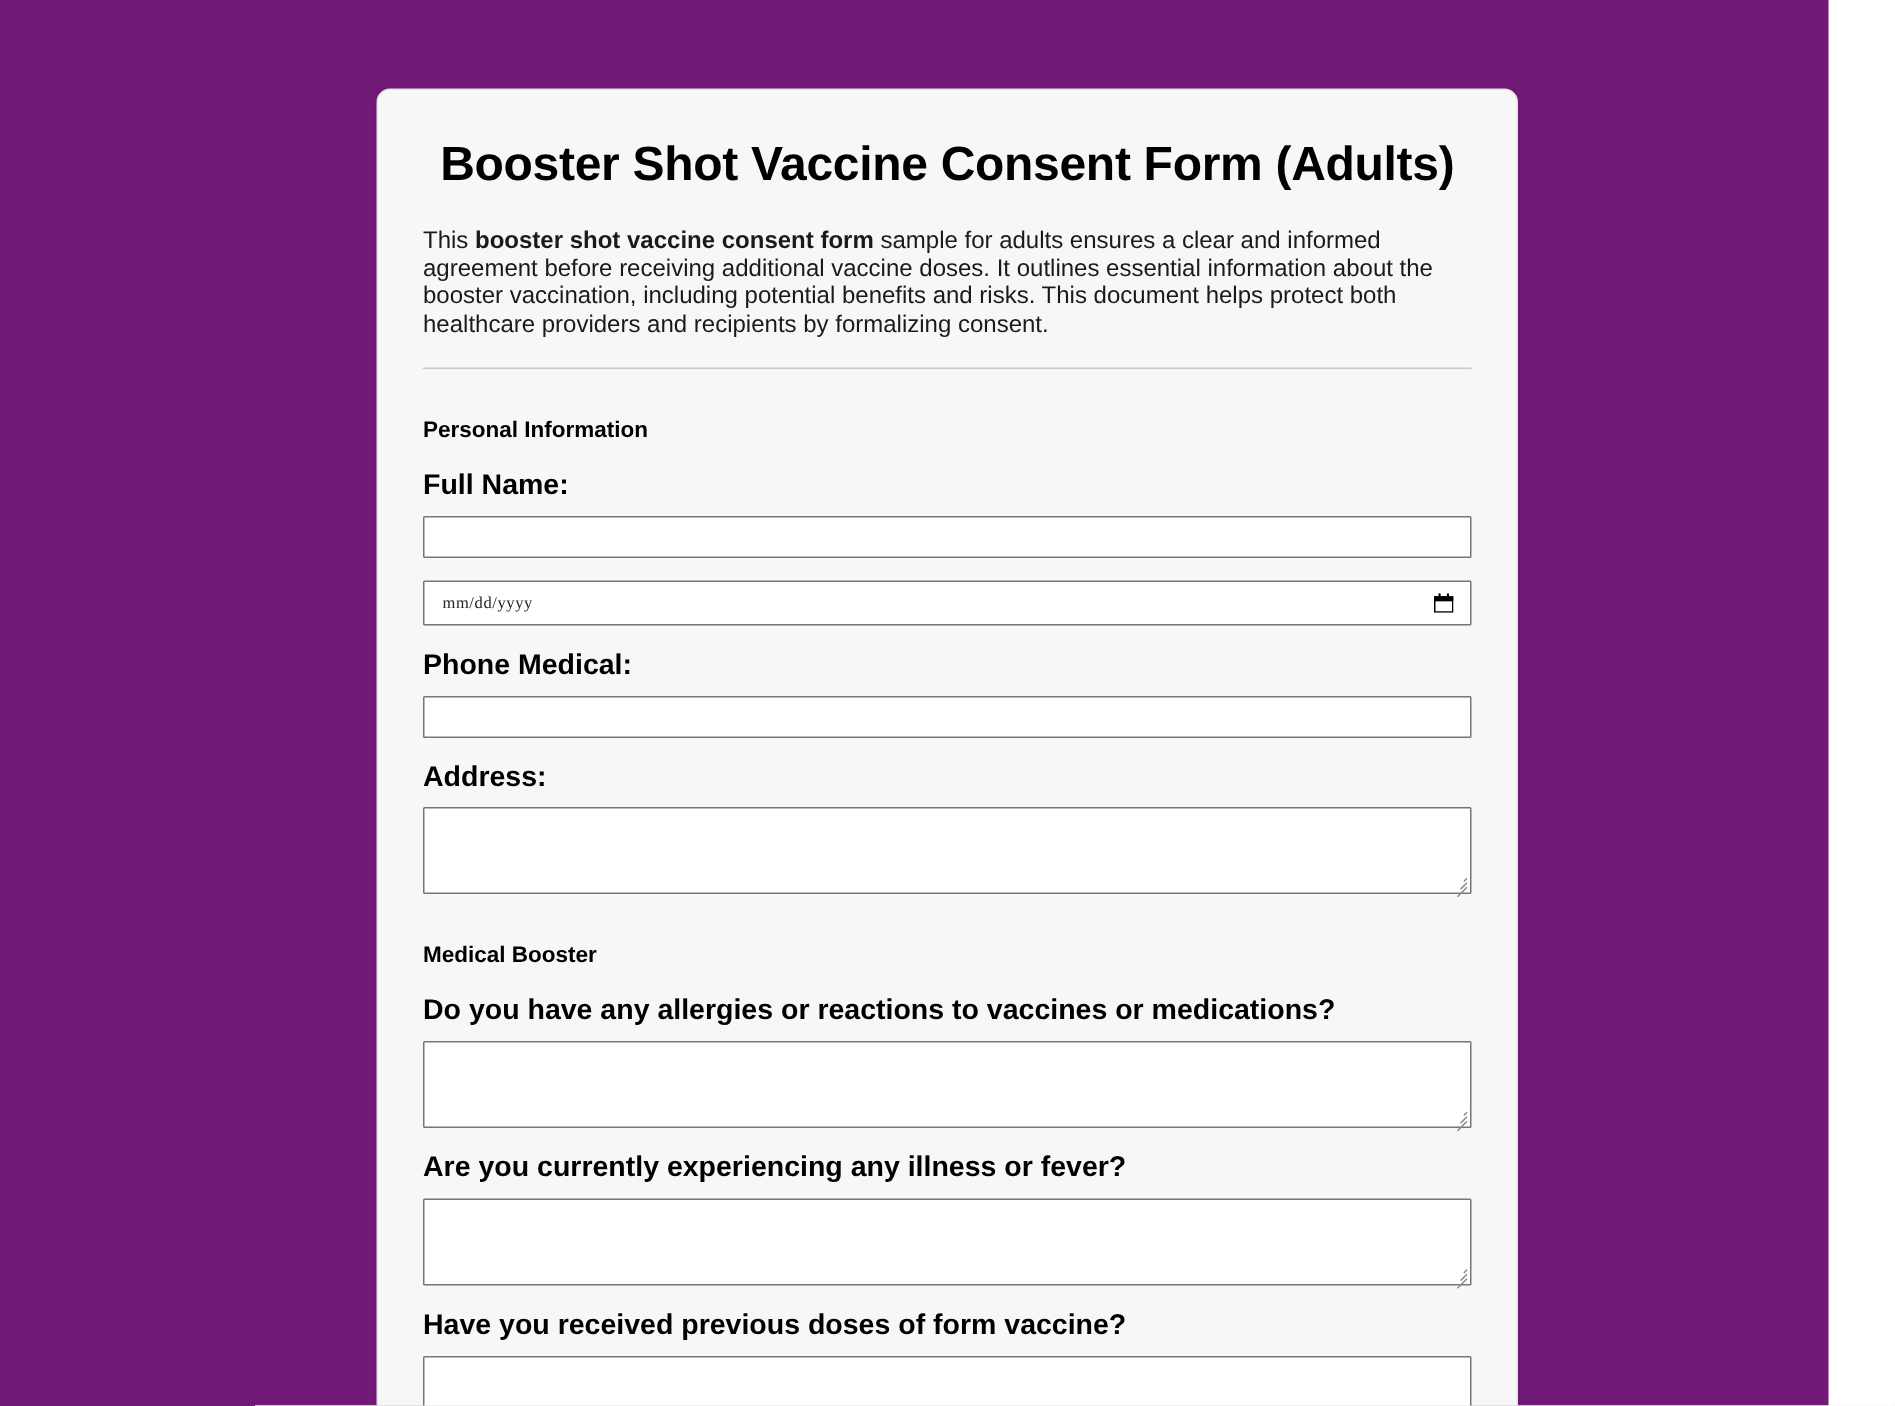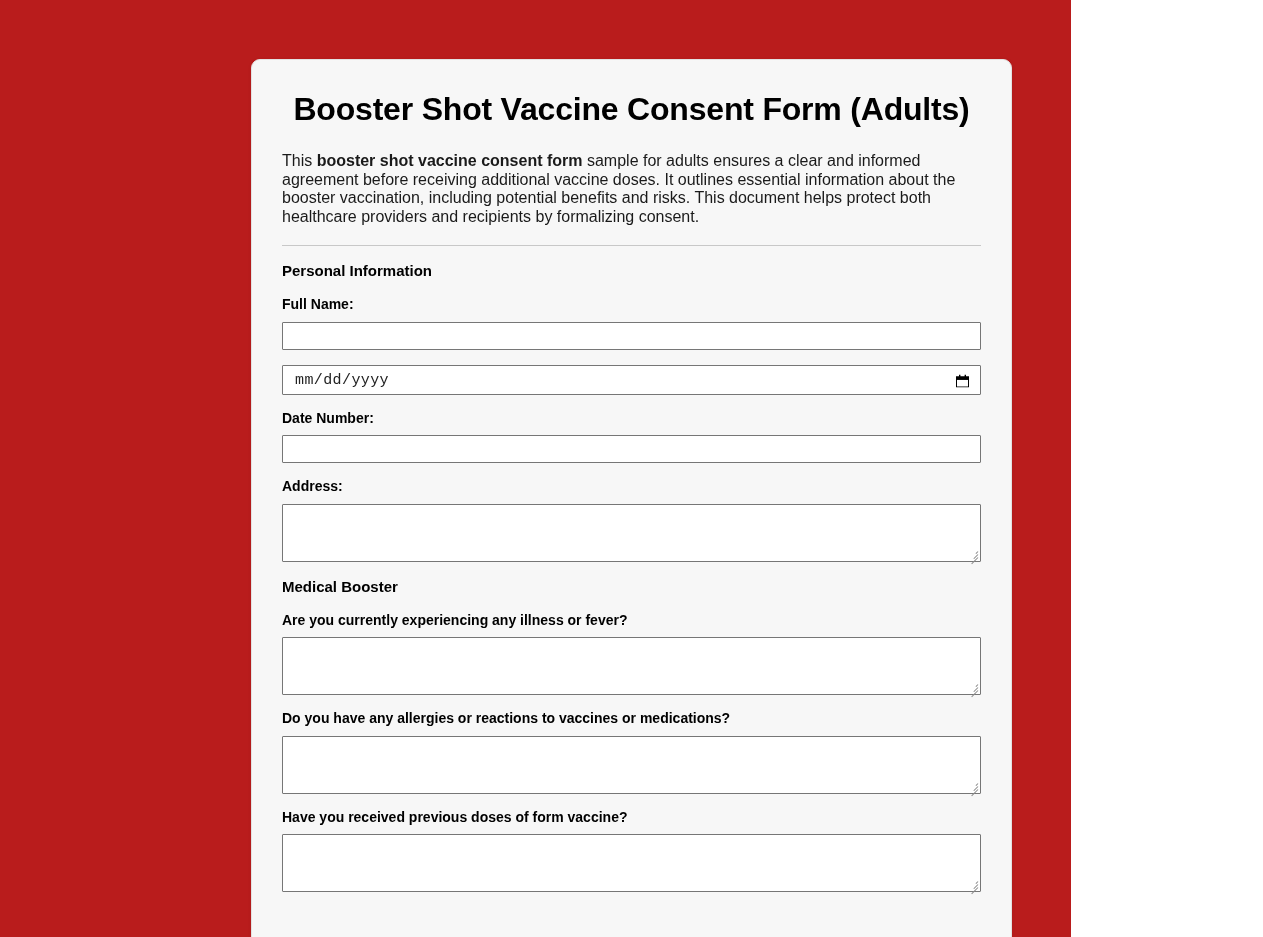--- a/index.html
+++ b/index.html
@@ -10,23 +10,23 @@
     height: 937px;
     overflow: hidden;
   }
   body {
     font-family: "Liberation Sans", sans-serif;
     -webkit-font-smoothing: antialiased;
   }
 
   .page {
     position: relative;
-    width: 1071px;
+    width: 1219px;
     height: 937px;
-    background: #b91c1c;
+    background: #701a75;
     box-sizing: border-box;
   }
 
   .form-card {
     position: absolute;
     left: 251px;
     top: 59px;
     width: 761px;
     min-height: 900px;
     background: #f7f7f7;
@@ -61,41 +61,41 @@
   }
 
   .divider {
     border: none;
     border-top: 1px solid #c8c8c8;
     margin: 19px 0 0 0;
     height: 0;
   }
 
   .section {
-    margin-top: 16px;
+    margin-top: 32px;
   }
 
   .section-heading {
     font-size: 15px;
     font-weight: bold;
     color: #000000;
     margin: 0 0 16px 0;
     line-height: 1.2;
   }
 
   .field {
     margin-bottom: 15px;
   }
   .field:last-child {
     margin-bottom: 0;
   }
 
   .field-label {
     display: block;
-    font-size: 14px;
+    font-size: 19px;
     font-weight: bold;
     color: #000000;
     margin-bottom: 8px;
     line-height: 1.25;
   }
 
   .text-input {
     display: block;
     width: 100%;
     height: 28px;
@@ -127,22 +127,22 @@
     font-size: 12.4px;
     color: #000000;
     outline: none;
     line-height: 26px;
   }
   .date-placeholder {
     position: absolute;
     left: 13px;
     top: 50%;
     transform: translateY(-50%);
-    font-family: Liberation Mono, monospace;
-    font-size: 15px;
+    font-family: Liberation Serif, serif;
+    font-size: 11px;
     color: #222222;
     letter-spacing: 0.4px;
     pointer-events: none;
     white-space: nowrap;
   }
   .calendar-icon {
     position: absolute;
     right: 12px;
     top: 50%;
     transform: translateY(-50%);
@@ -228,21 +228,21 @@
               <rect x="0.5" y="2.5" width="12" height="10" fill="#ffffff" stroke="#000000" stroke-width="1"></rect>
               <rect x="0.5" y="2.5" width="12" height="2.4" fill="#000000" stroke="#000000" stroke-width="1"></rect>
               <rect x="3" y="0" width="1.4" height="3" fill="#000000"></rect>
               <rect x="8.6" y="0" width="1.4" height="3" fill="#000000"></rect>
             </svg>
           </span>
         </div>
       </div>
 
       <div class="field">
-        <label class="field-label">Date Number:</label>
+        <label class="field-label">Phone Medical:</label>
         <input class="text-input" type="text" placeholder="" style="">
       </div>
 
       <div class="field">
         <label class="field-label">Address:</label>
         <div class="textarea-wrap">
           <textarea class="textarea-input ta-address" style=""></textarea>
           <span class="resize-grip">
             <i class="g1"></i>
               <i class="g2"></i>
@@ -251,44 +251,44 @@
         </div>
       </div>
 
     </div>
 
     <div class="section">
 
       <div class="section-heading">Medical Booster</div>
 
       <div class="field">
+        <label class="field-label">Do you have any allergies or reactions to vaccines or medications?</label>
+        <div class="textarea-wrap">
+          <textarea class="textarea-input ta-medium" style=""></textarea>
+          <span class="resize-grip">
+            <i class="g1"></i>
+              <i class="g2"></i>
+              <i class="g3"></i>
+          </span>
+        </div>
+      </div>
+
+      <div class="field">
         <label class="field-label">Are you currently experiencing any illness or fever?</label>
         <div class="textarea-wrap">
           <textarea class="textarea-input ta-medium" style=""></textarea>
           <span class="resize-grip">
             <i class="g1"></i>
               <i class="g2"></i>
               <i class="g3"></i>
           </span>
         </div>
       </div>
 
       <div class="field">
-        <label class="field-label">Do you have any allergies or reactions to vaccines or medications?</label>
-        <div class="textarea-wrap">
-          <textarea class="textarea-input ta-medium" style=""></textarea>
-          <span class="resize-grip">
-            <i class="g1"></i>
-              <i class="g2"></i>
-              <i class="g3"></i>
-          </span>
-        </div>
-      </div>
-
-      <div class="field">
         <label class="field-label">Have you received previous doses of form vaccine?</label>
         <div class="textarea-wrap">
           <textarea class="textarea-input ta-medium" style=""></textarea>
           <span class="resize-grip">
             <i class="g1"></i>
               <i class="g2"></i>
               <i class="g3"></i>
           </span>
         </div>
       </div>

